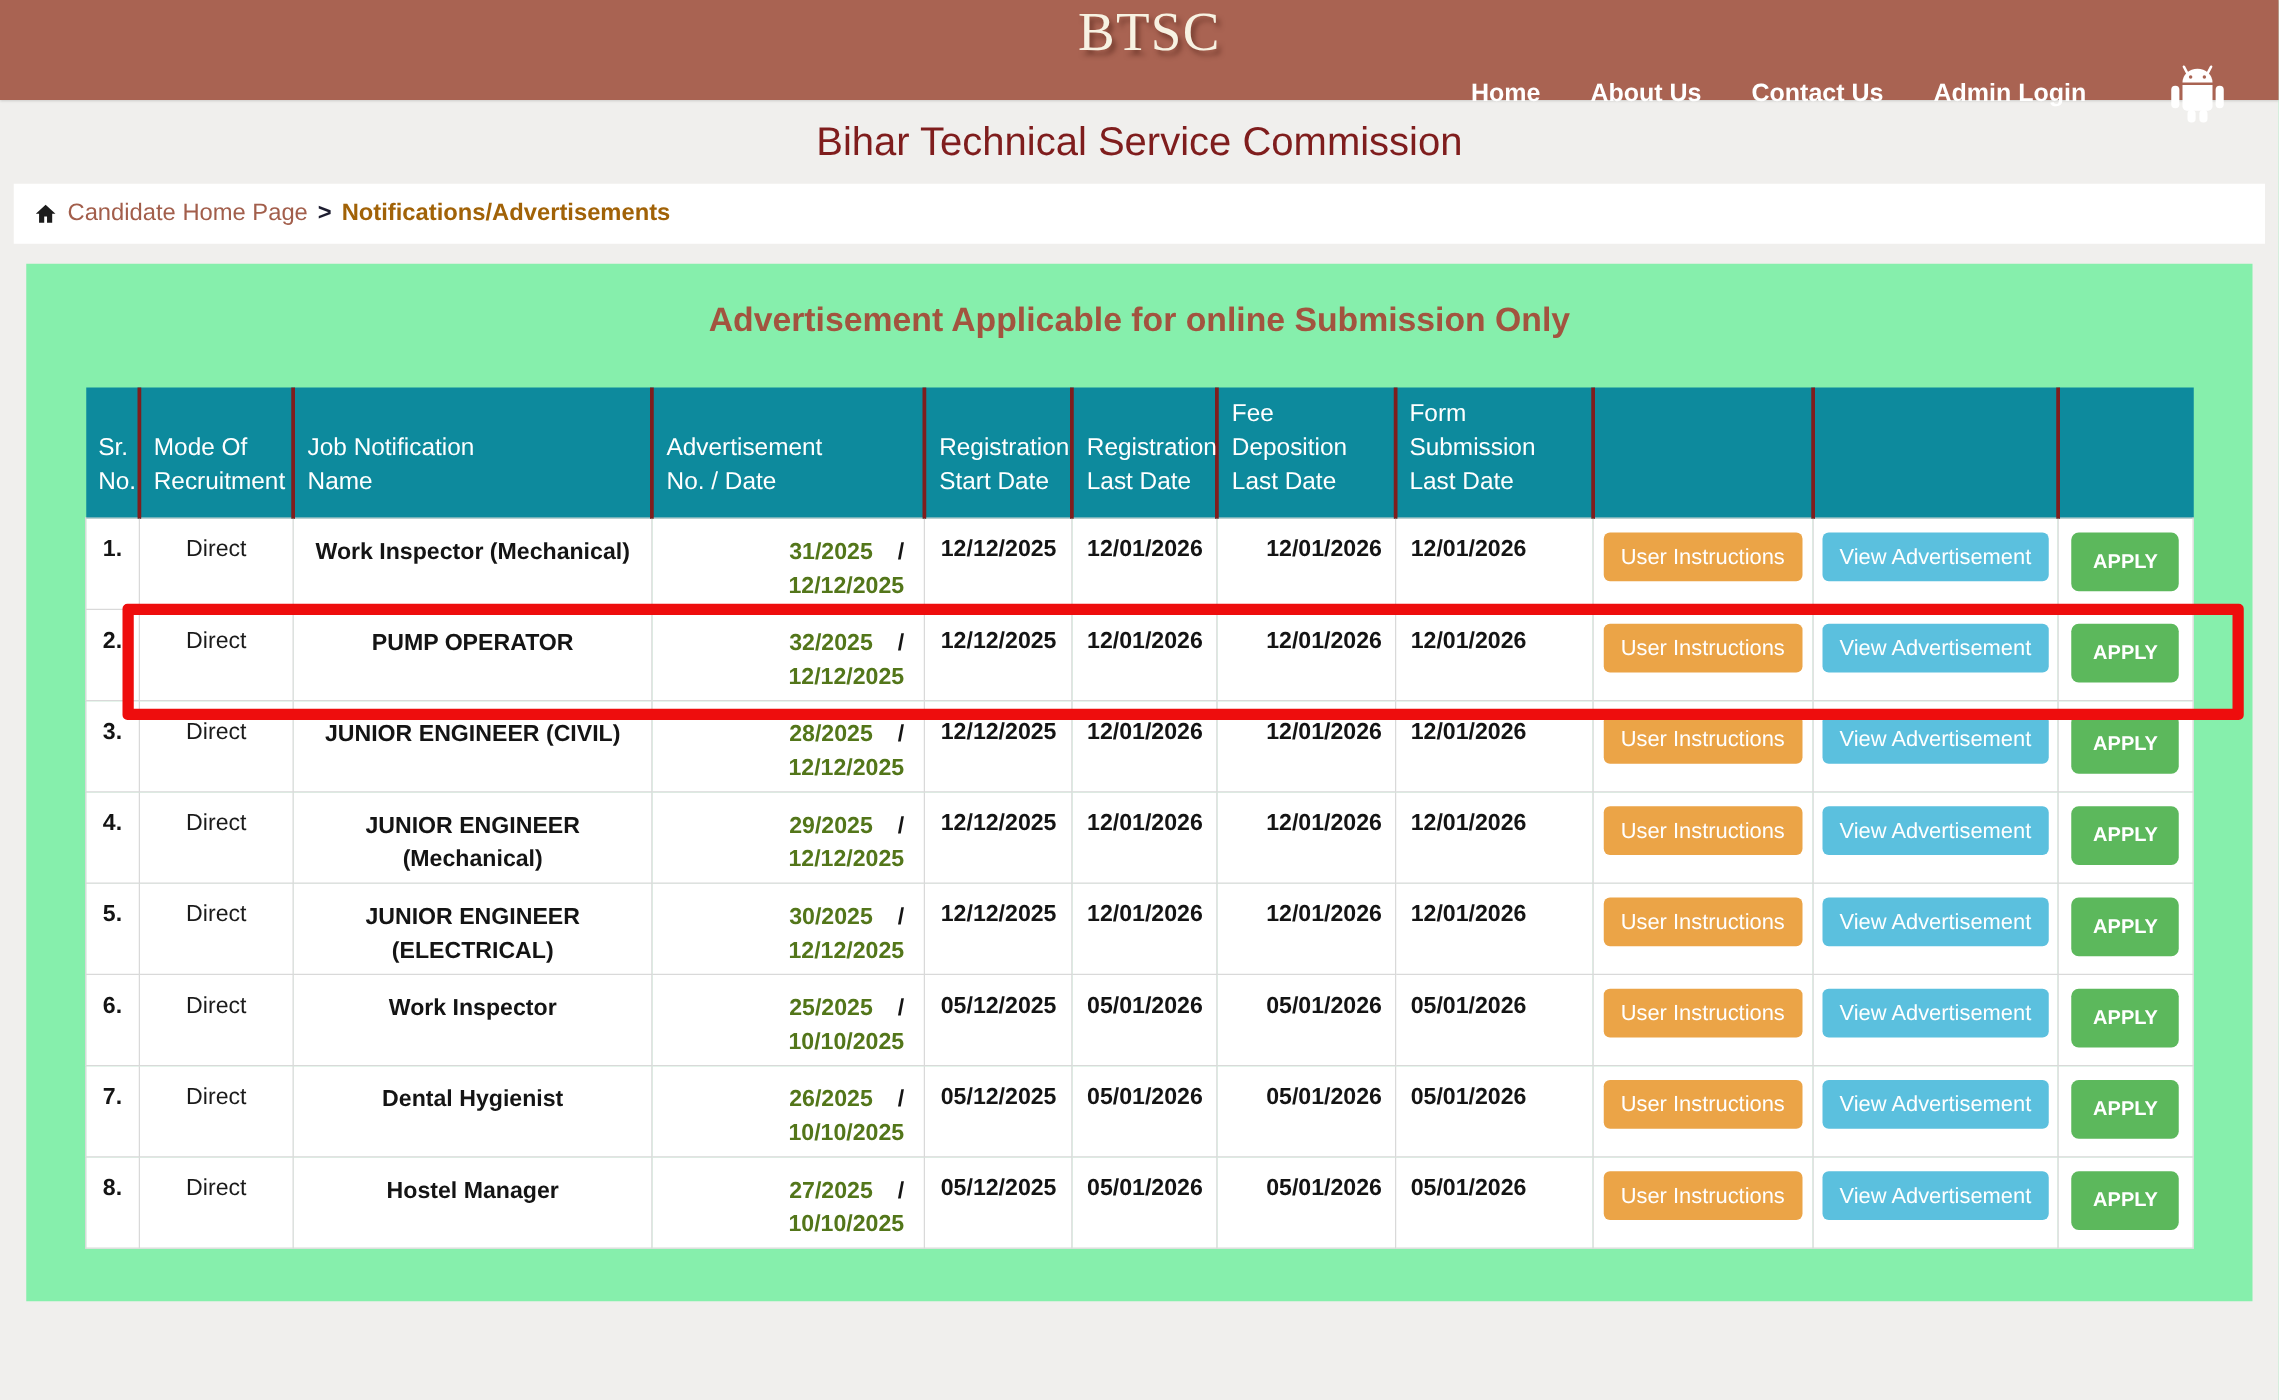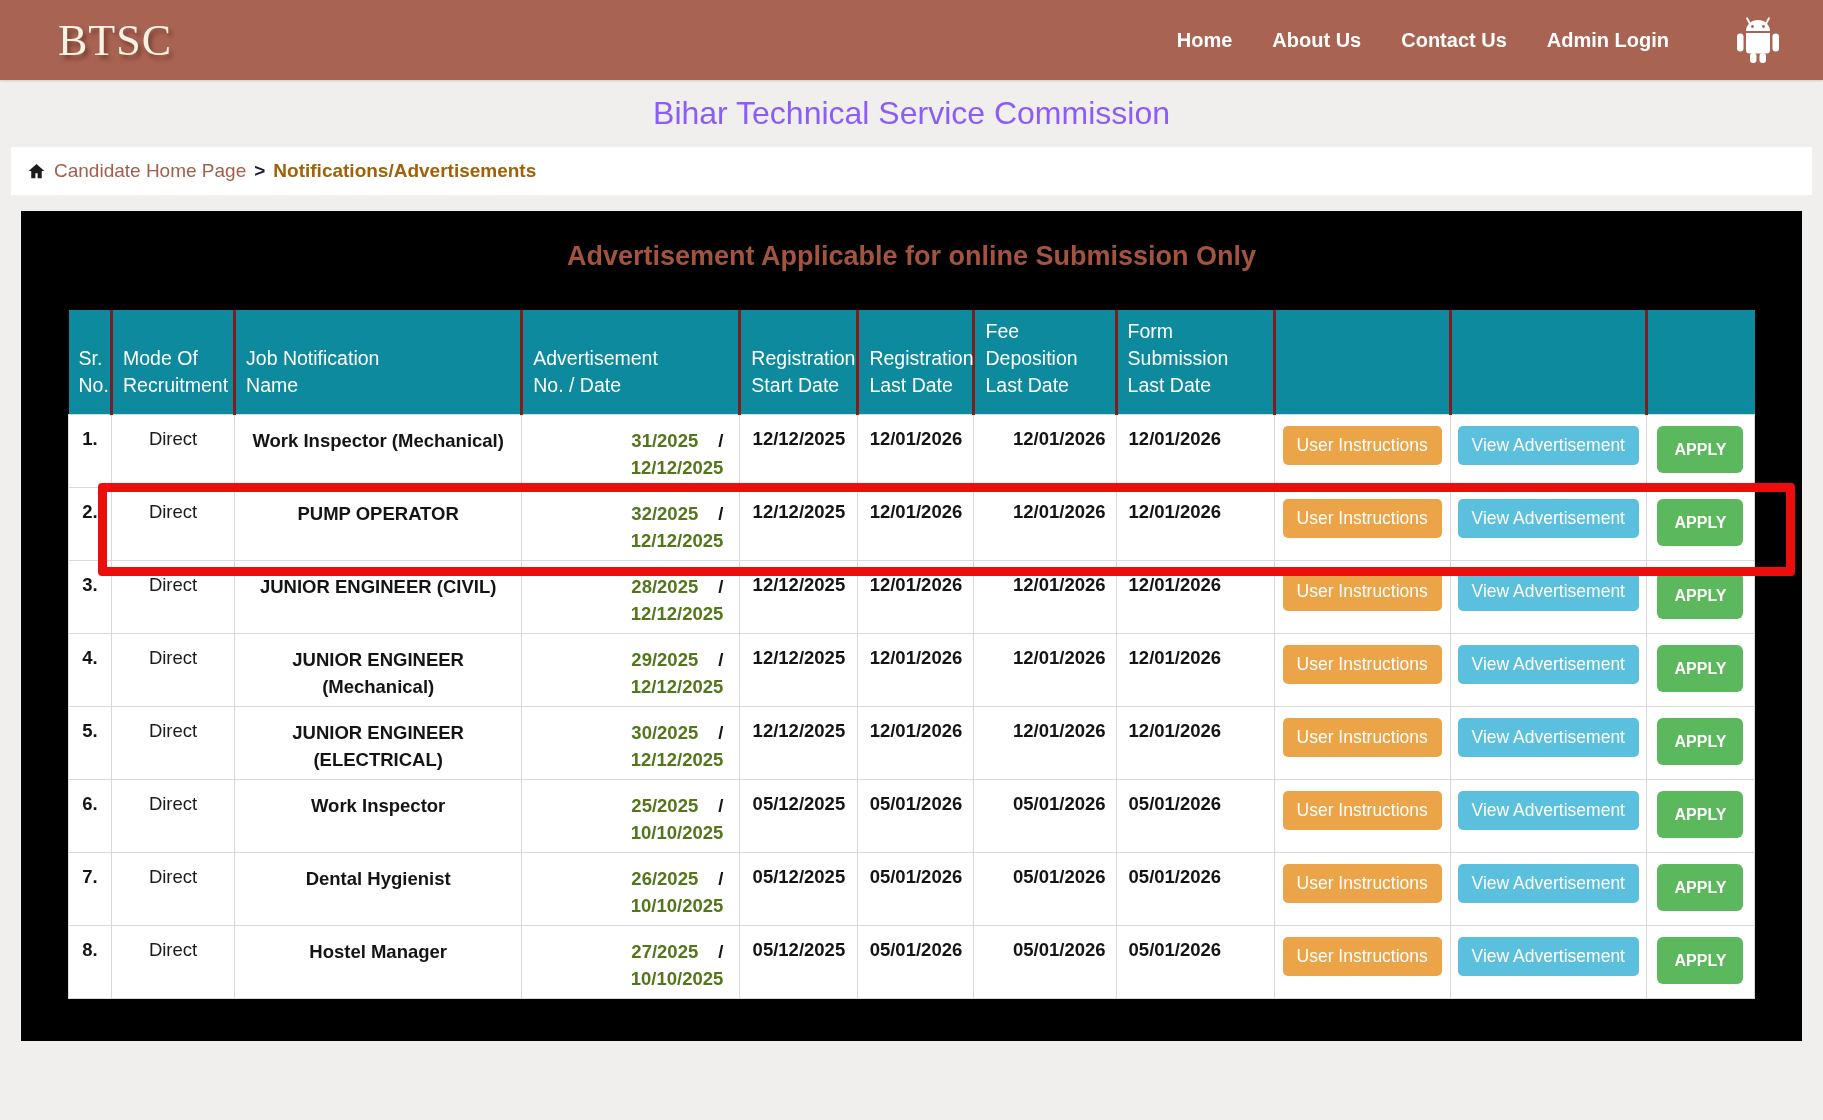--- a/index.html
+++ b/index.html
@@ -8,47 +8,48 @@
     width:1823px; height:1120px; overflow:hidden;
     background:#f0efed;
     font-family:"Liberation Sans", sans-serif;
     color:#141414;
   }
   
   .topbar {
     height:80px; background:#a96352;
     display:flex; align-items:center; padding:0 42px 0 58px;
     box-shadow:0 1px 2px rgba(0,0,0,.15);
+    flex-direction:column;
   }
   .logo {
     font-family:"Liberation Serif", serif;
     font-size:44px; color:#f7f2e2; letter-spacing:1px;
     text-shadow:3px 4px 4px rgba(70,25,15,.5);
   }
   .nav { margin-left:auto; display:flex; align-items:center; gap:40px; }
   .nav a { color:#ffffff; font-size:20px; font-weight:600; text-decoration:none; }
   .android { margin-left:26px; display:flex; align-items:center; }
 
   
   .title-block { text-align:center; padding-top:14px; }
-  .title-en { font-size:32px; font-weight:300; color:#8b5cf6; line-height:1.2; }
+  .title-en { font-size:32px; font-weight:300; color:#7f1d1d; line-height:1.2; }
   .title-hi { font-size:32px; font-weight:400; color:#a25e4b; line-height:1.3; margin-top:2px; }
 
   
   .breadcrumb {
     background:#ffffff; margin:15px 11px 0; height:48px;
     display:flex; align-items:center; padding:0 16px; font-size:19px;
   }
   .breadcrumb .home-ic { display:flex; align-items:center; margin-right:8px; }
   .crumb-link { color:#a25e4b; text-decoration:none; }
   .crumb-sep { color:#1d1d30; font-weight:700; margin:0 8px; }
   .crumb-current { color:#a16207; font-weight:700; }
 
   
-  .card { background:#000000; margin:16px 21px 1px; padding:30px 11px 42px; min-height:830px; }
+  .card { background:#86efac; margin:16px 21px 1px; padding:30px 11px 42px; min-height:830px; }
   .card-heading { text-align:center; color:#a2543f; font-size:27px; font-weight:700; }
 
   .table-wrap { position:relative; width:1687px; margin:38px auto 0; }
 
   table { border-collapse:collapse; table-layout:fixed; width:100%; }
   col.c-sr{width:43px} col.c-mode{width:123px} col.c-job{width:287px}
   col.c-adv{width:218px} col.c-rs{width:118px} col.c-rl{width:116px}
   col.c-fee{width:142px} col.c-form{width:158px}
   col.c-b1{width:176px} col.c-b2{width:196px} col.c-b3{width:108px}
 

